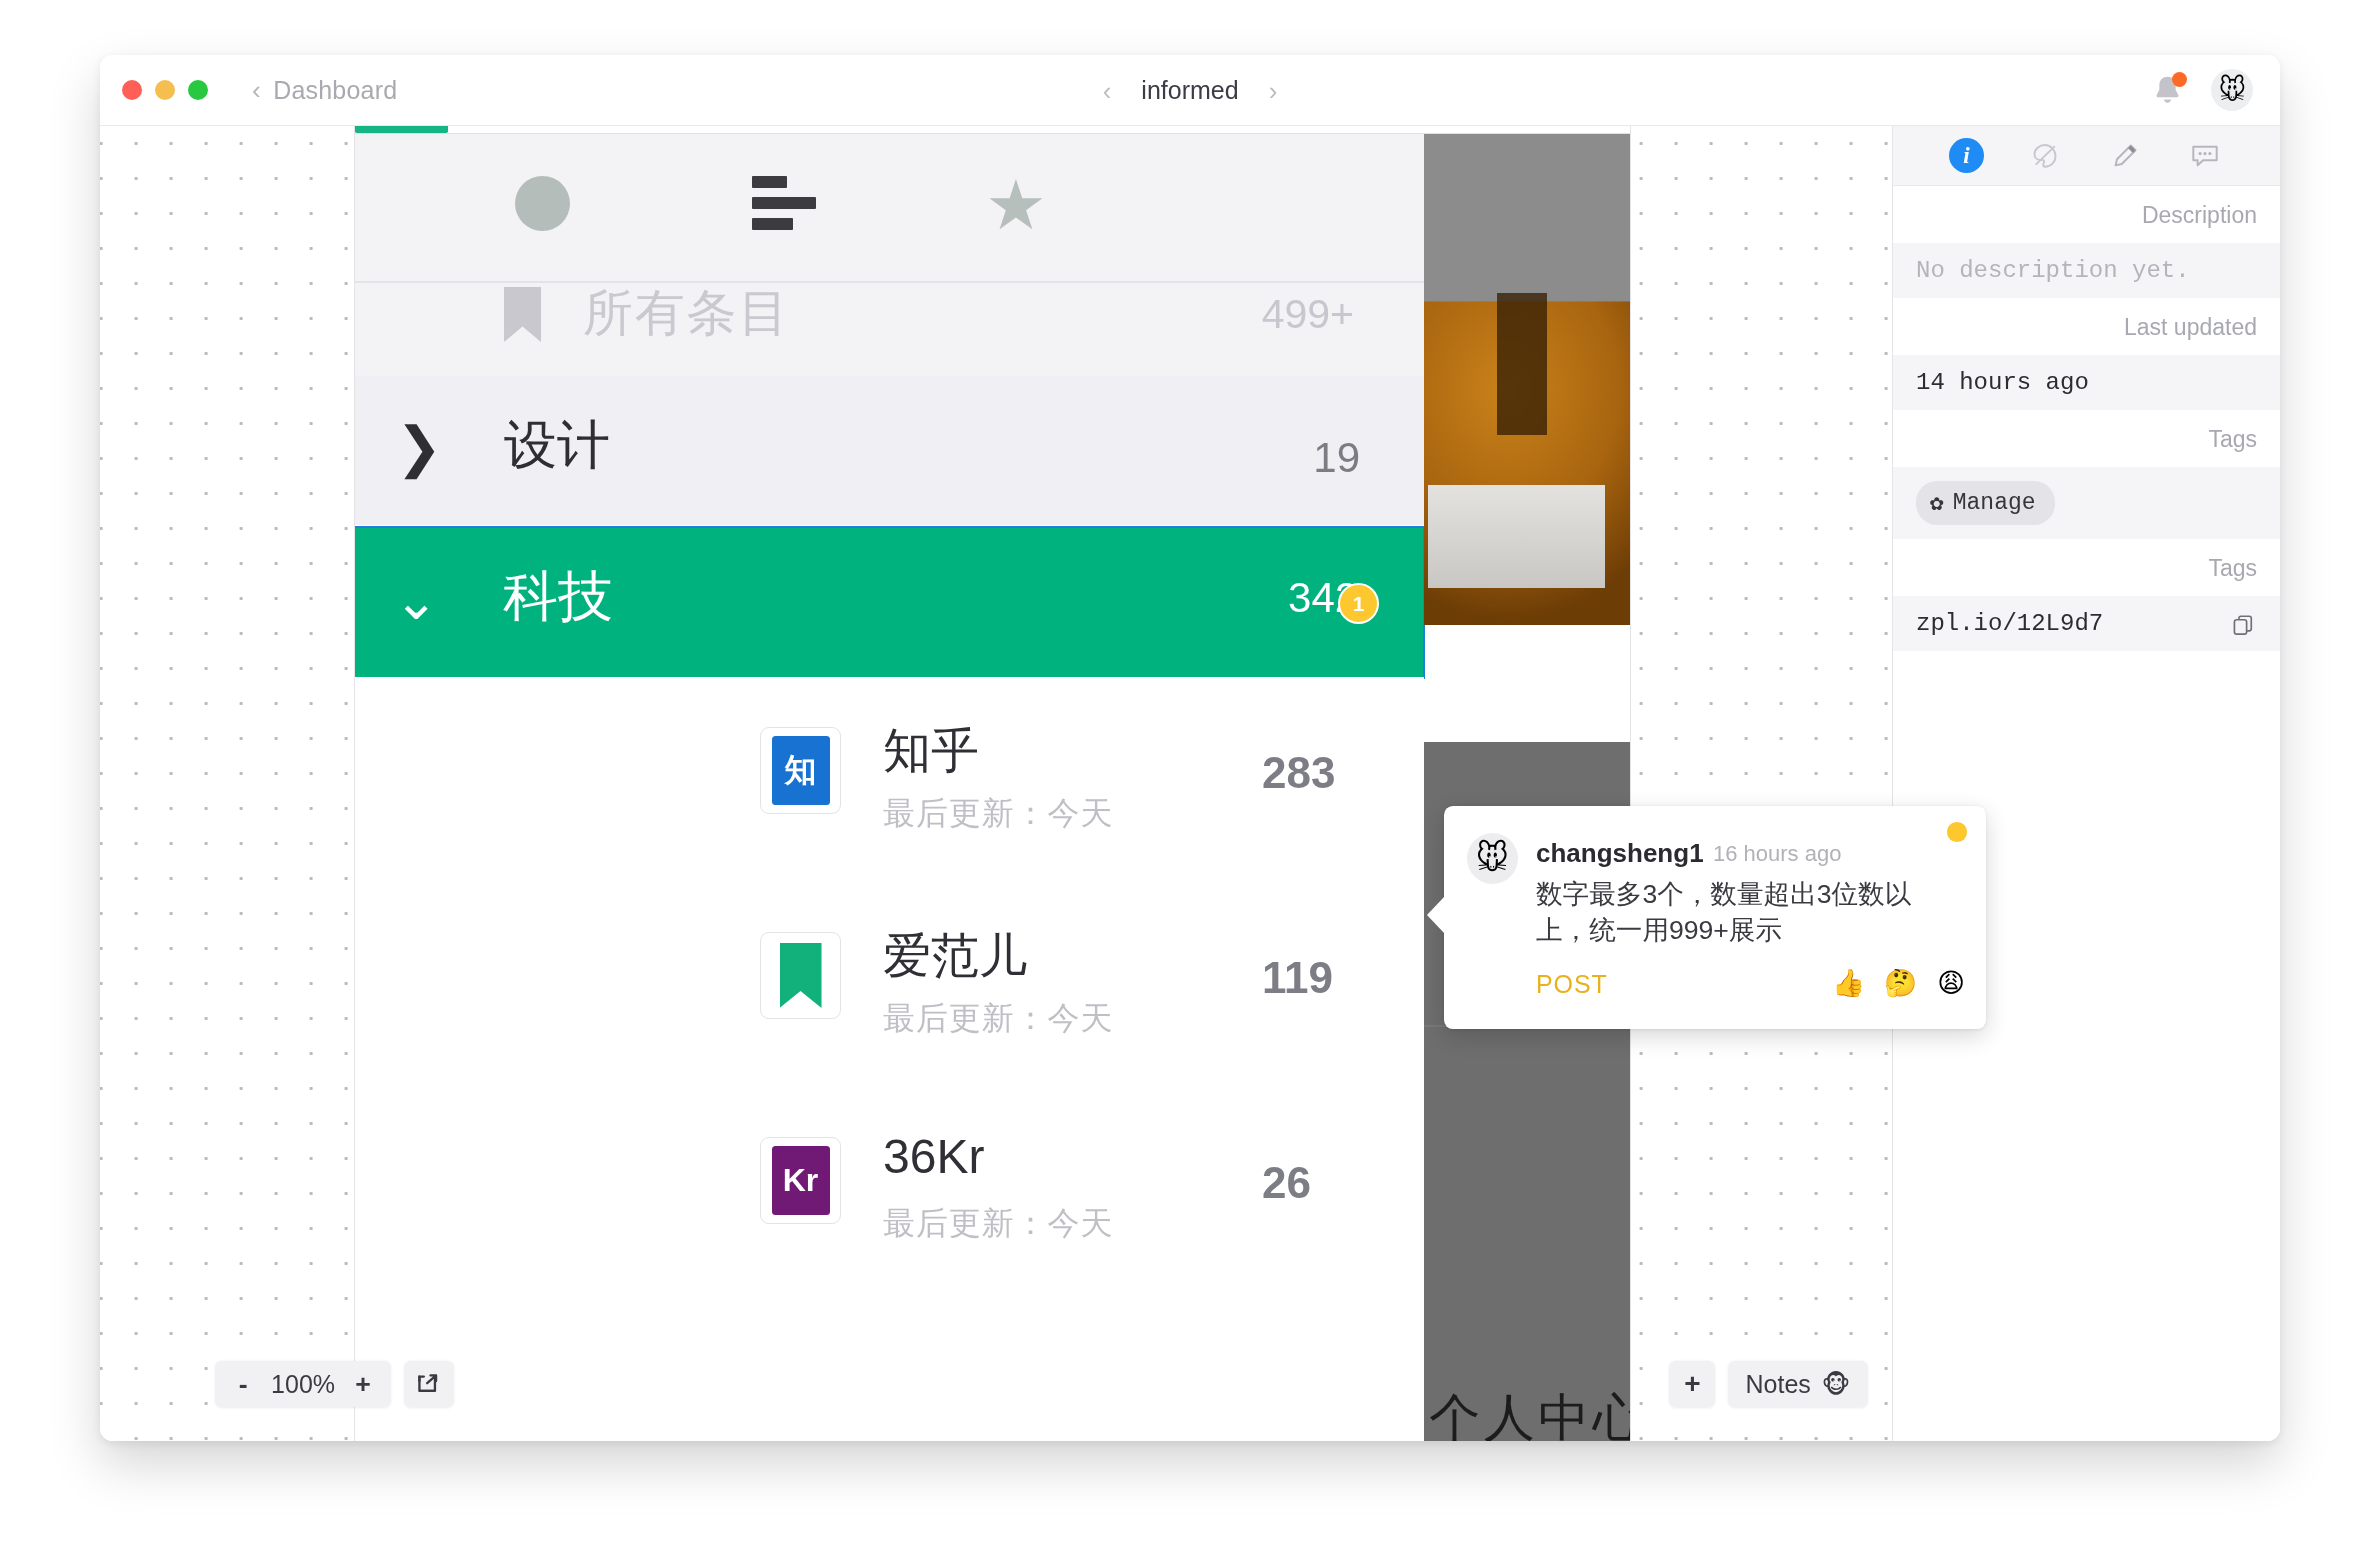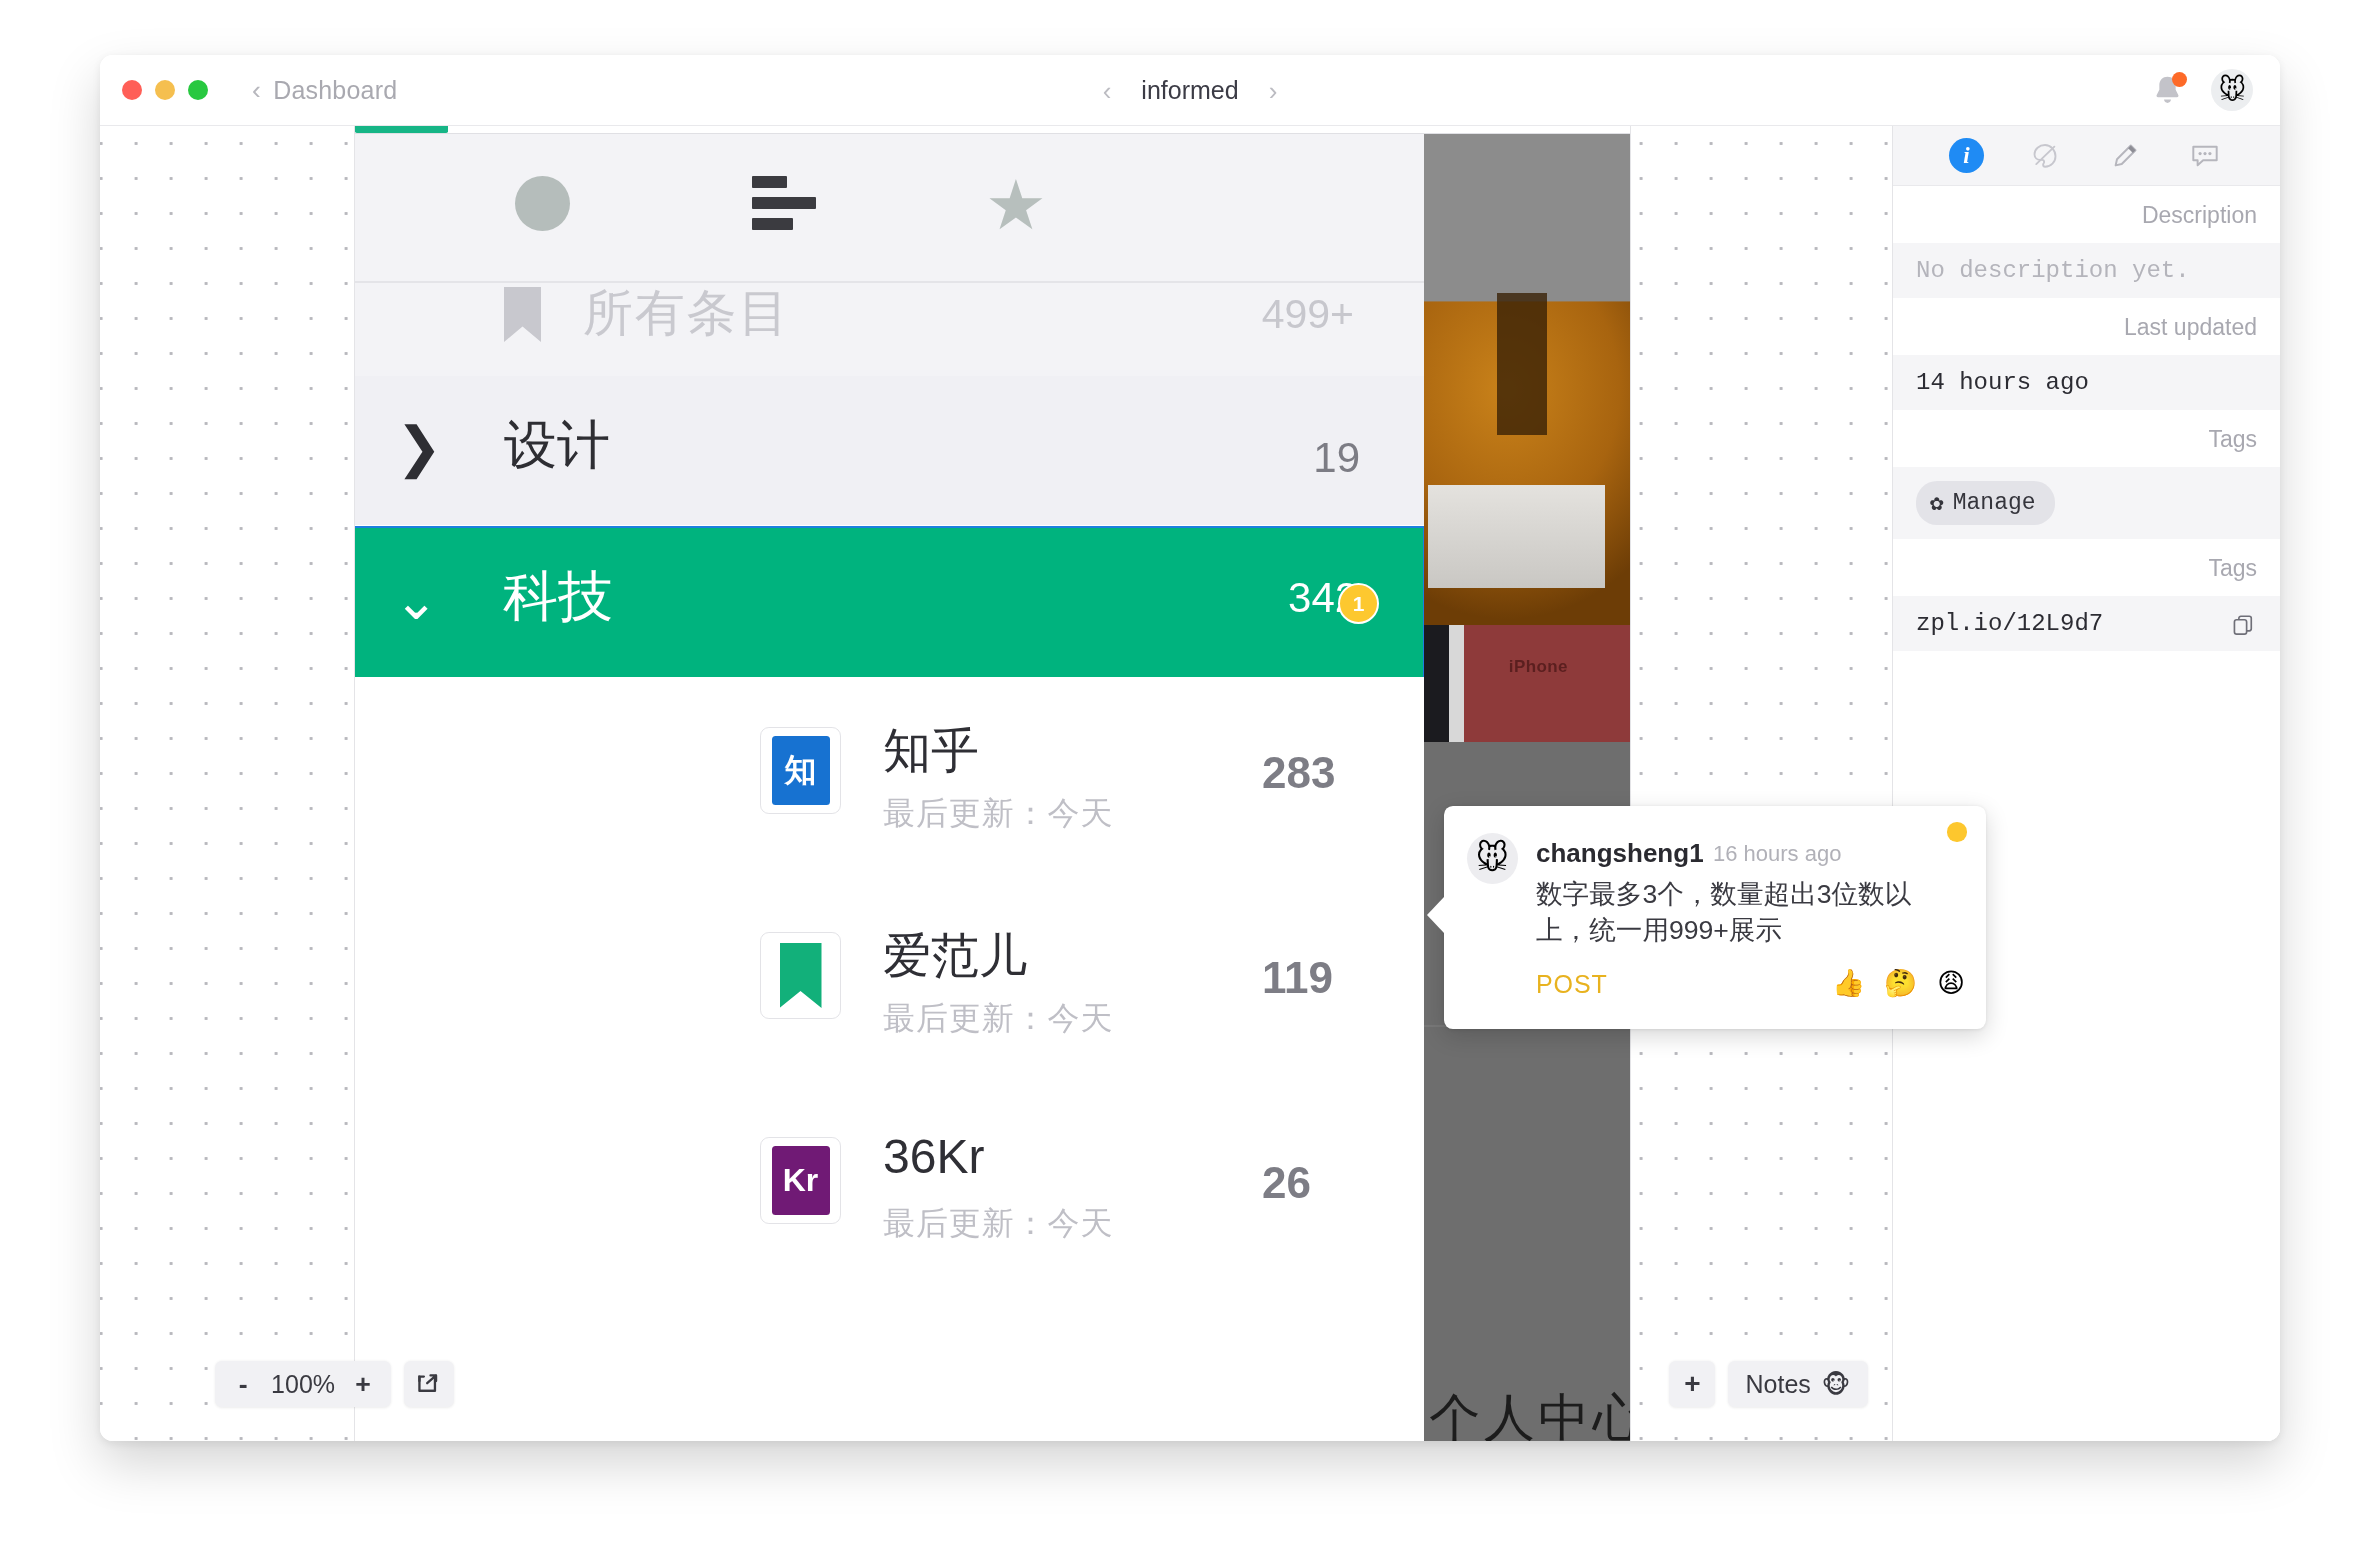--- a/index.html
+++ b/index.html
@@ -433,23 +433,20 @@
             <div class="fi-count">26</div>
           </div>
 
         </div>
 
         <div class="photo-col">
           <div class="photo-a">
             <div class="pa-dark"></div>
             <div class="pa-base"></div>
           </div>
-          <div class="photo-b">
-            <div class="pb-label">iPhone</div>
-          </div>
           <div class="photo-c">
             <div class="pc-time">18:30</div>
             <div class="pc-line"></div>
             <div class="pc-cjk">个人中心</div>
           </div>
         </div>
 
       </div>
 
       <div class="comment-pop">

